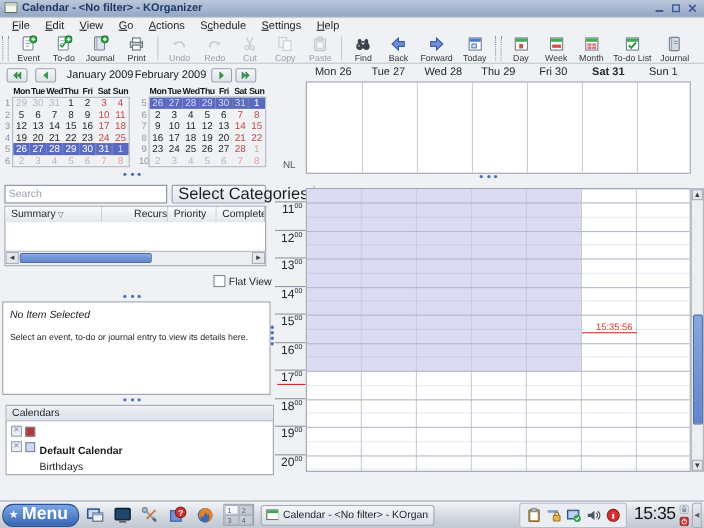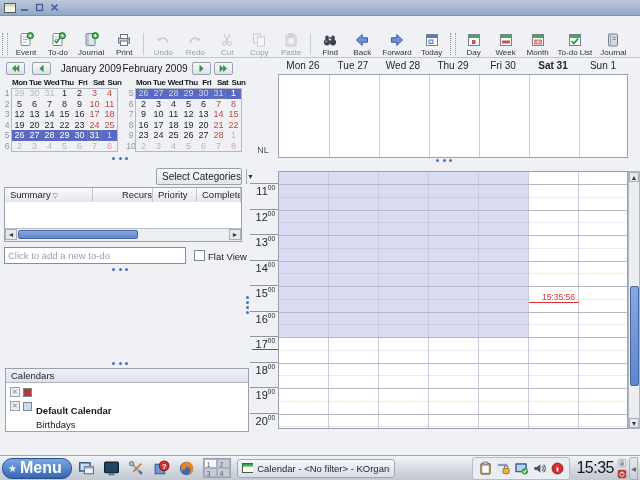--- a/index.html
+++ b/index.html
@@ -28,38 +28,38 @@
   .dots-h{position:absolute;width:16px;height:4px;display:flex;justify-content:space-between;}
   .dots-h i{width:3px;height:3px;border-radius:50%;background:#4a6fc0;}
   .dots-v{position:absolute;width:4px;height:18px;display:flex;flex-direction:column;justify-content:space-between;}
   .dots-v i{width:3px;height:3px;border-radius:50%;background:#4a6fc0;}
   
   .nav-btn{position:absolute;width:19px;height:13px;background:linear-gradient(#f6f8fa,#dde2e9);
     border:1px solid #9aa2af;border-radius:2px;display:flex;align-items:center;justify-content:center;box-sizing:border-box;}
   .mini-title{position:absolute;font-size:10px;color:#16181c;text-align:center;}
   .month{position:absolute;width:120px;height:75px;}
   .mrow{display:flex;height:10.5px;line-height:10.5px;}
-  .mhead{display:flex;height:11px;line-height:11px;padding-left:10px;justify-content:space-between;}
+  .mhead{display:flex;height:11px;line-height:11px;padding-left:10px;}
   .mhead span{width:15px;text-align:center;font-size:8px;font-weight:bold;color:#15181d;letter-spacing:-0.4px;}
   .wknum{width:10px;font-size:8.5px;color:#8d95a3;text-align:center;}
   .dcell{width:15px;text-align:center;font-size:9px;color:#23262b;}
   .dcell.we{color:#c44848;}
   .dcell.out{color:#b3b9c3;}
   .dcell.out-we{color:#e2a3a3;}
   .dcell.sel{background:#5a6ac2;color:#fff;}
   .dcell.sel.out, .dcell.sel.out-we{color:#d2d7f1;}
   .dcell.today{box-shadow:inset 0 0 0 1px #737d92;}
   .mframe{position:absolute;left:9px;top:11px;width:107px;height:64px;border:1px solid #b3bac6;box-sizing:border-box;pointer-events:none;}
   
   .inputbox{position:absolute;background:#fff;border:1px solid #848d9a;box-sizing:border-box;font-size:9.5px;
     font-family:"Liberation Sans",sans-serif;color:#222;padding:0 3px;}
   .inputbox::placeholder{color:#9aa0ab;opacity:1;}
   #cat-btn{position:absolute;background:linear-gradient(#f7f9fb,#e2e6ec);border:1px solid #99a1ae;border-radius:2px;
     display:flex;align-items:center;box-sizing:border-box;}
-  #cat-btn .cl{font-size:10px;color:#1b1e24;padding:0 5px;flex:1;text-align:center;white-space:nowrap;}
+  #cat-btn .cl{font-size:15px;color:#1b1e24;padding:0 5px;flex:1;text-align:center;white-space:nowrap;}
   #cat-btn .arr{width:13px;align-self:stretch;border-left:1px solid #a7aeb9;display:flex;align-items:center;justify-content:center;
     font-size:7px;color:#333;}
   .th{position:absolute;top:0;height:14px;background:linear-gradient(#fafbfc,#e3e7ec);border-right:1px solid #c3c8d1;
     box-sizing:border-box;font-size:9.5px;color:#23262c;line-height:14px;padding-left:5px;white-space:nowrap;overflow:hidden;}
   .hscroll{position:absolute;background:#eceef2;border-top:1px solid #b8bec8;}
   .sbtn{position:absolute;width:12px;height:11px;background:#e6e9ee;border:1px solid #a8afbb;box-sizing:border-box;
     font-size:7px;line-height:9px;text-align:center;color:#39404c;}
   .sthumb{position:absolute;background:linear-gradient(#86a7e2,#5f85cc);border:1px solid #48699f;border-radius:2px;box-sizing:border-box;}
   .checkbox{position:absolute;width:11px;height:11px;background:#fff;border:1px solid #7f8895;box-sizing:border-box;}
   
@@ -116,37 +116,48 @@
 </head>
 <body>
 
 <div id="screen">
 
   <div id="titlebar" class="abs">
     <span><svg width="12" height="10">
           <rect x="0.5" y="0.5" width="11" height="9" fill="#f4f6f2" stroke="#55604f"></rect>
           <rect x="1" y="1" width="10" height="2.5" fill="#cfd8c8"></rect>
         </svg></span>
+    <span id="title-text">Calendar - &lt;No filter&gt;  - KOrganizer</span>
     <span class="winbtn">
         <svg width="9" height="9">
           <path d="M1 7h7" stroke="#3d5c98" stroke-width="1.6"></path>
         </svg>
       </span>
     <span class="winbtn">
         <svg width="9" height="9">
           <rect x="1.5" y="1.5" width="6" height="6" fill="none" stroke="#3d5c98" stroke-width="1.3"></rect>
         </svg>
       </span>
     <span class="winbtn">
         <svg width="9" height="9">
           <path d="M1.5 1.5l6 6M7.5 1.5l-6 6" stroke="#3d5c98" stroke-width="1.6"></path>
         </svg>
       </span>
   </div>
 
+  <div id="menubar" class="abs">
+      <span class="menu-item"><u>F</u>ile</span>
+      <span class="menu-item"><u>E</u>dit</span>
+      <span class="menu-item"><u>V</u>iew</span>
+      <span class="menu-item"><u>G</u>o</span>
+      <span class="menu-item"><u>A</u>ctions</span>
+      <span class="menu-item">S<u>c</u>hedule</span>
+      <span class="menu-item"><u>S</u>ettings</span>
+      <span class="menu-item"><u>H</u>elp</span>
+    </div>
   <div id="toolbar" class="abs">
       <div class="tb-handle"></div>
       <div class="tb-btn">
         <span style="display: flex;">
           <svg width="16" height="16" viewBox="0 0 16 16">
             <rect x="3" y="1.5" width="9" height="12" rx="1" fill="#fff" stroke="#7a8494"></rect>
             <path d="M5 5h5M5 7.5h5M5 10h3.5" stroke="#a5b4ca" stroke-width="1"></path>
             <circle cx="12.3" cy="3.7" r="3.1" fill="#37b14c" stroke="#1d7a30"></circle>
             <path d="M12.3 2.1v3.2M10.7 3.7h3.2" stroke="#fff" stroke-width="1.1"></path>
           </svg>
@@ -504,46 +515,50 @@
         </div>
         <div class="mframe"></div>
       </div>
     </div>
   <div class="dots-h" style="left:112px;top:157px;">
       <i></i>
       <i></i>
       <i></i>
     </div>
 
+  <input class="inputbox" id="search-input" style="left: 4px; top: 168px; width: 148px; height: 17px;" placeholder="Search">
   <div id="cat-btn" style="left:156px;top:168px;width:86px;height:17px;">
     <span class="cl">Select Categories</span>
     <span class="arr">▼</span>
   </div>
 
   <div class="panel" id="todo-table" style="left:4px;top:187px;width:238px;height:55px;">
       <div class="th" style="left: 0px; width: 88px;">Summary<span style="font-size: 7px; color: rgb(106, 114, 128);"> ▽</span></div>
       <div class="th" style="left: 88px; width: 60px; text-align: right;">Recurs</div>
       <div class="th" style="left: 148px; width: 44px;">Priority</div>
       <div class="th" style="left: 192px; width: 44px;">Complete</div>
       <div class="hscroll" style="left: 0px; bottom: 0px; width: 236px; height: 12px;">
         <div class="sbtn" style="left: 0px; top: 0px;">◄</div>
         <div class="sbtn" style="right: 0px; top: 0px;">►</div>
         <div class="sthumb" style="left: 13px; top: 1px; width: 120px; height: 9px;"></div>
       </div>
     </div>
 
-  <input class="inputbox" style="left: 4px; top: 247px; width: 182px; height: 17px;" placeholder="Click to add a new to-do">
   <div class="checkbox" style="left:194px;top:250px;"></div>
   <span class="abs" style="left:208px;top:251px;font-size:9.5px;color:#1b1e24;">Flat View</span>
   <div class="dots-h" style="left:112px;top:268px;">
       <i></i>
       <i></i>
       <i></i>
     </div>
 
+  <div class="panel" style="left:2px;top:274px;width:244px;height:85px;padding:6px;">
+    <div id="details-title">No Item Selected</div>
+    <div id="details-body">Select an event, to-do or journal entry to view its details here.</div>
+  </div>
   <div class="dots-h" style="left:112px;top:362px;">
       <i></i>
       <i></i>
       <i></i>
     </div>
 
   <div class="panel" style="left:5px;top:368px;width:244px;height:64px;">
     <div id="cal-header">Calendars</div>
     <div id="cal-list" style="position:absolute;left:0;top:15px;right:0;">
         <div class="cal-row">

